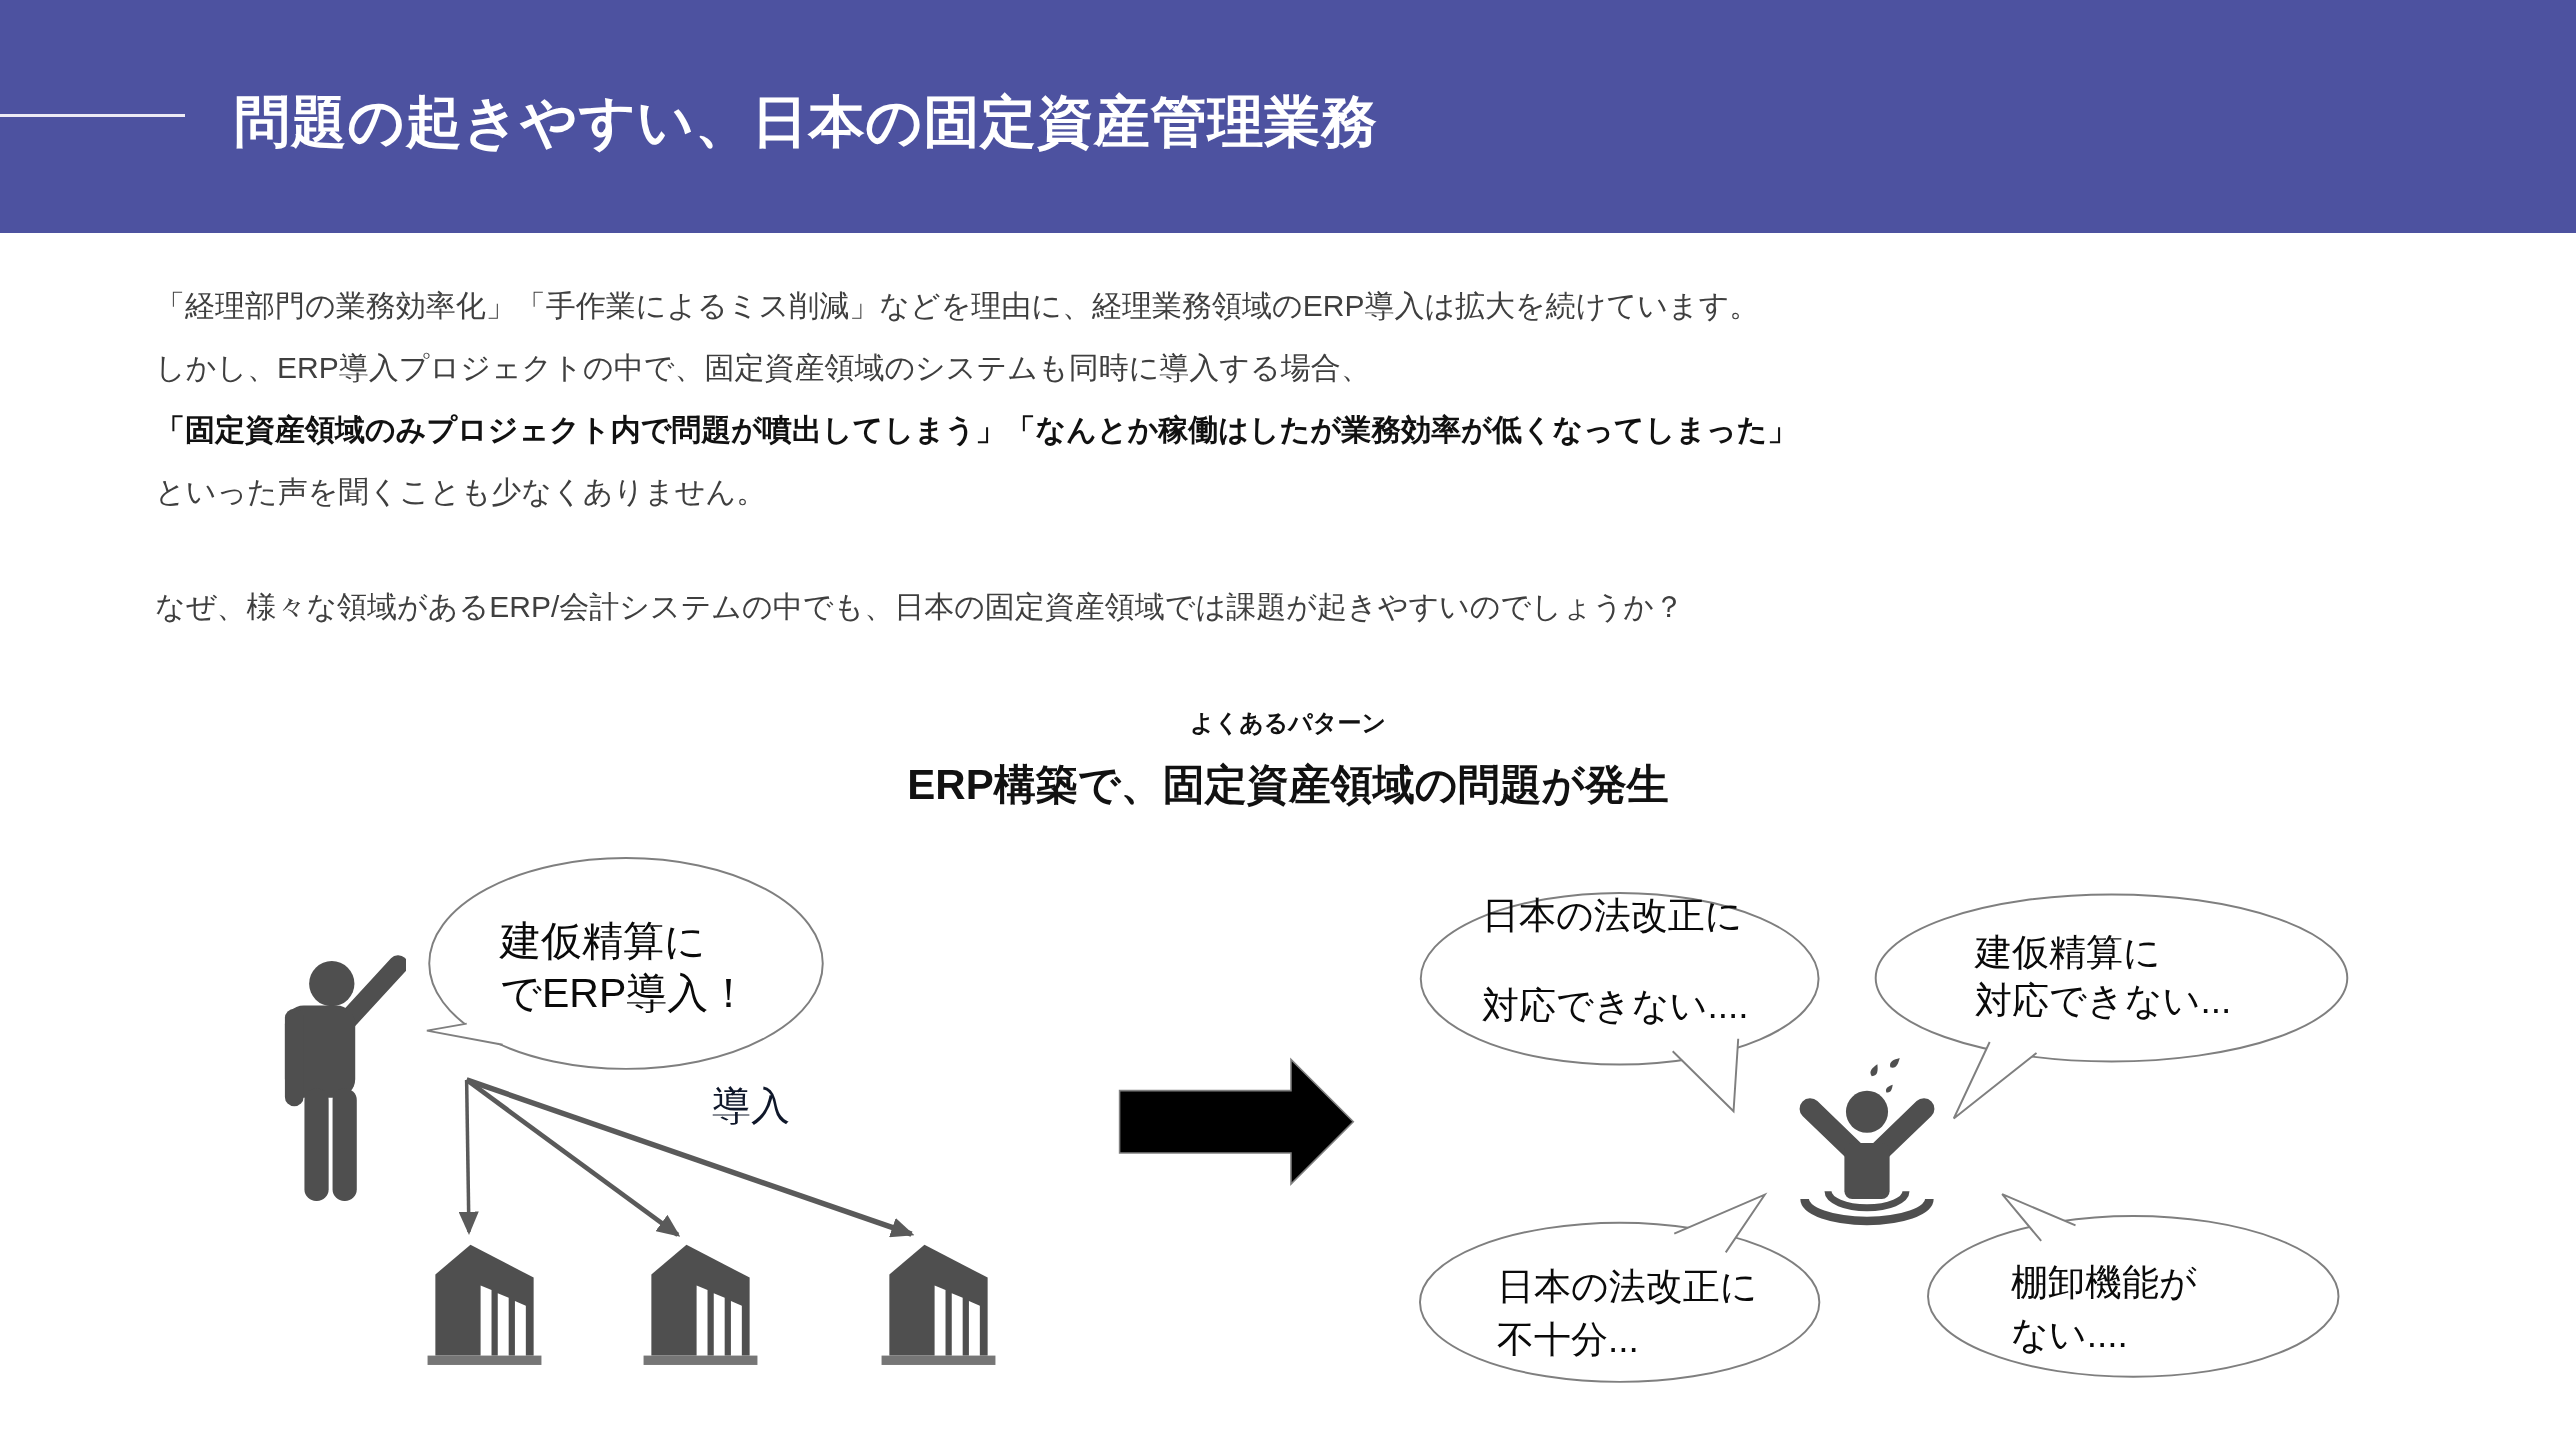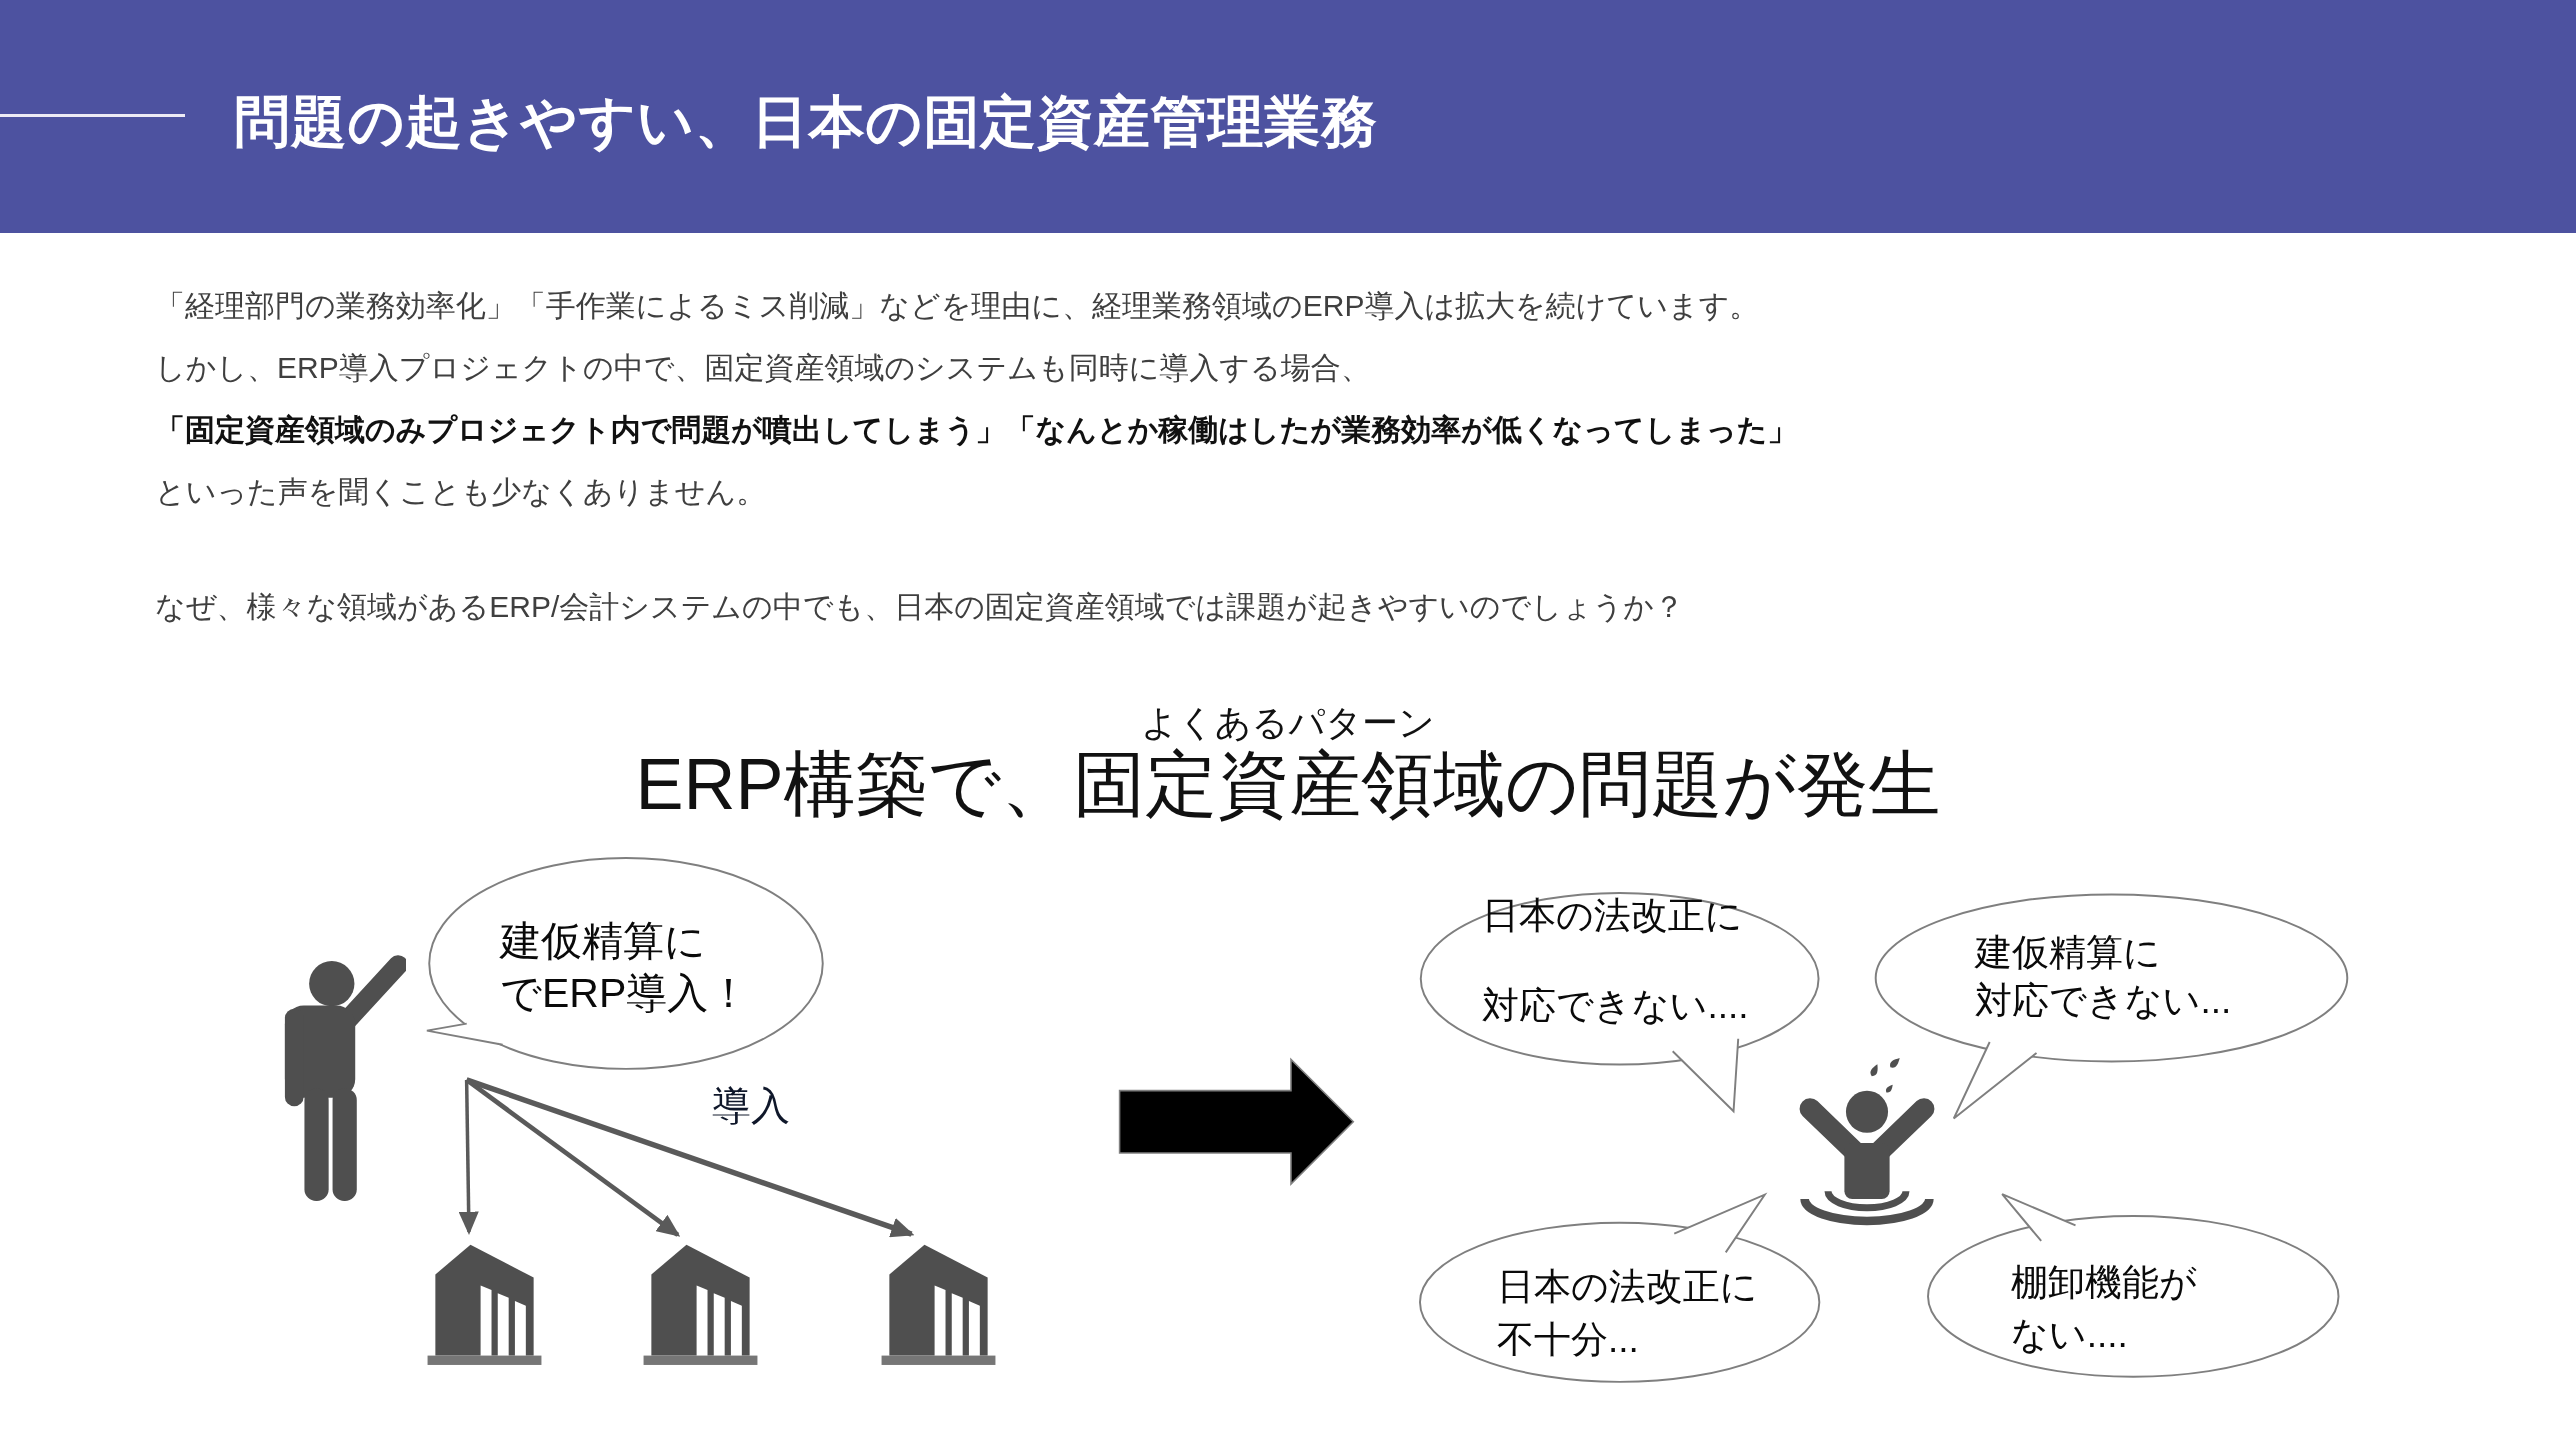--- a/index.html
+++ b/index.html
@@ -10,22 +10,22 @@
   .header{left:0;top:0;width:2576px;height:233px;background:var(--header-bg,#4D52A0);}
   .accent-line{left:0;top:114px;width:185px;height:3.1px;background:var(--accent-line,#EDEBF5);}
   .page-title{left:234px;top:92px;font-size:56px;line-height:59px;font-weight:bold;color:#fff;
               letter-spacing:0.8px;white-space:nowrap;}
   
   .intro{left:155px;top:275px;font-size:30px;line-height:62px;color:var(--text-dark,#3F3F3F);white-space:nowrap;}
   .intro .bold{font-weight:bold;color:var(--text-black,#111111);}
   .question{left:155px;top:576px;font-size:30px;line-height:62px;color:var(--text-dark,#3F3F3F);white-space:nowrap;}
   
   .pattern-box{left:507px;top:700px;width:1562px;text-align:center;color:var(--text-black,#111111);}
-  .pattern-label{font-size:36px;line-height:45px;font-weight:normal;}
-  .pattern-title{font-size:72px;line-height:67px;font-weight:normal;margin-top:6.2px;white-space:nowrap;}
+  .pattern-label{font-size:24px;line-height:45px;font-weight:bold;}
+  .pattern-title{font-size:42px;line-height:67px;font-weight:bold;margin-top:6.2px;white-space:nowrap;}
   
   .bubble-text{font-size:37px;line-height:50px;color:#0a0a0a;white-space:nowrap;}
   .bubble-text.big{font-size:41px;line-height:52px;}
   .deploy-label{left:712px;top:1079px;font-size:39px;color:#0f172a;white-space:nowrap;}
   
   .fig{fill:var(--figure-gray,#4F4F4F);}
   .fig-stroke{stroke:var(--figure-gray,#4F4F4F);fill:none;}
   .bubble-shape{fill:#ffffff;stroke:var(--bubble-stroke,#7F7F7F);stroke-width:2.5px;}
   .arrow-line{stroke:var(--arrow-gray,#5A5A5A);fill:none;}
   .arrow-head{fill:var(--arrow-gray,#5A5A5A);}

